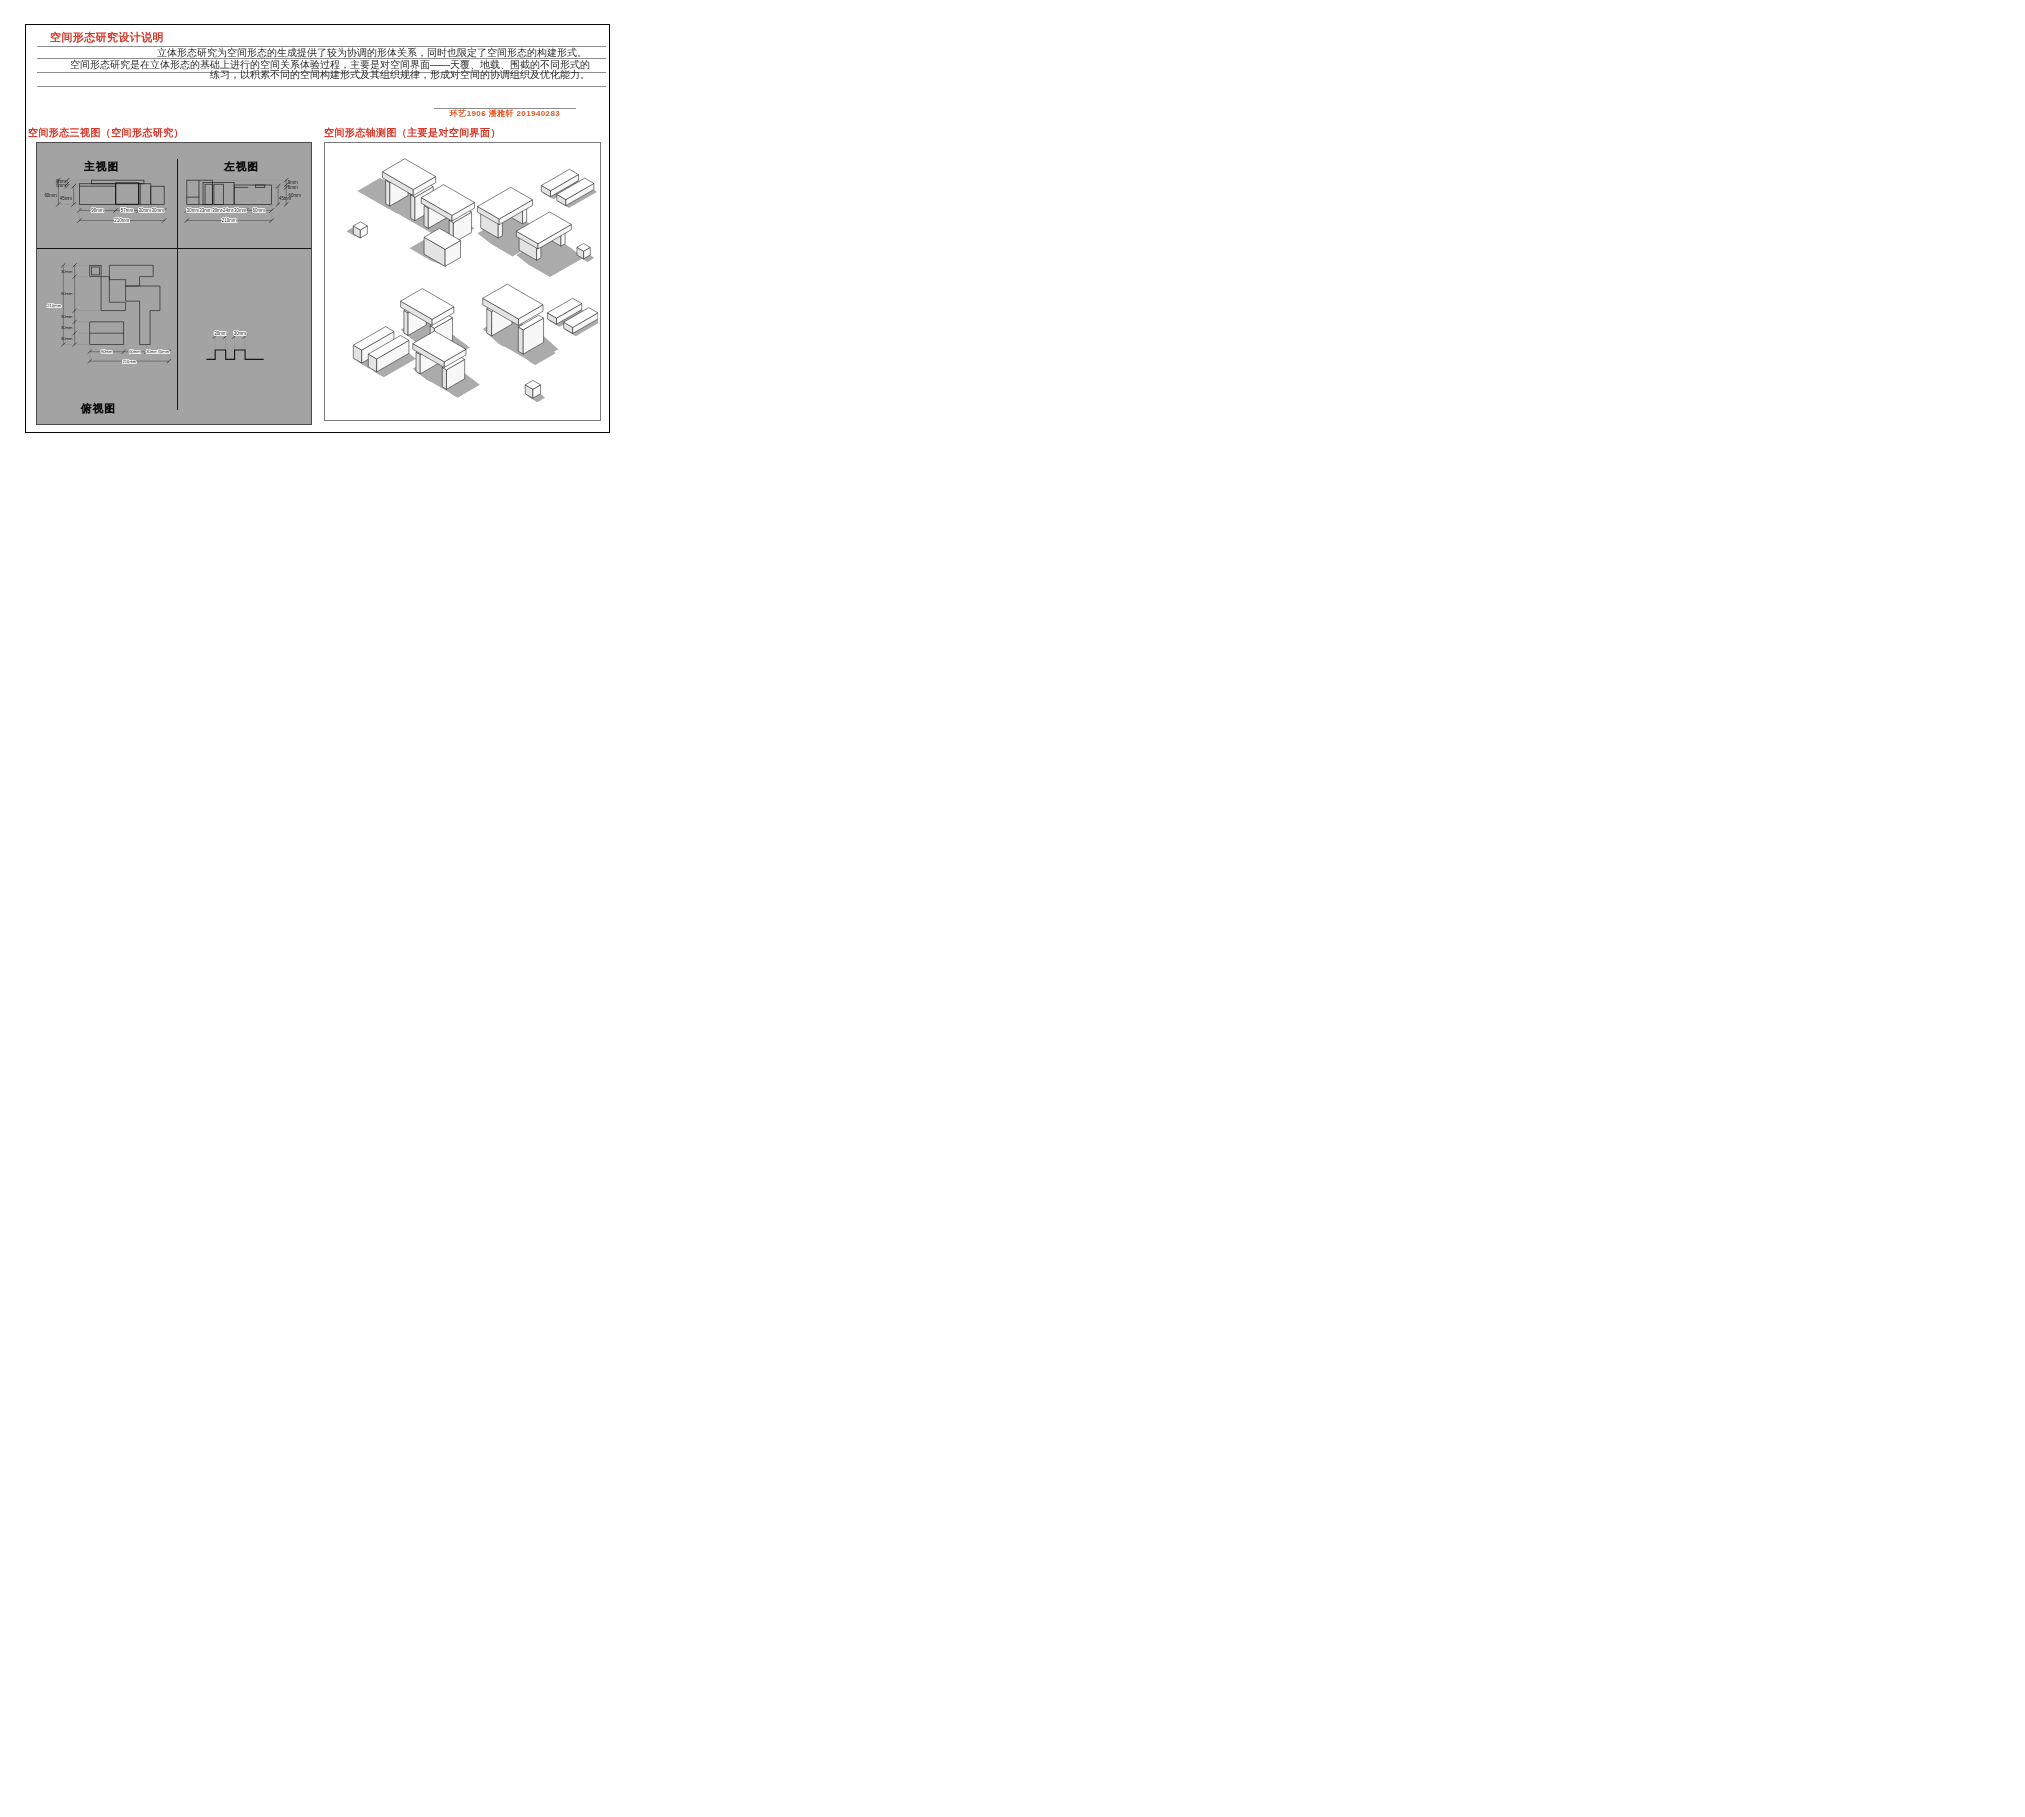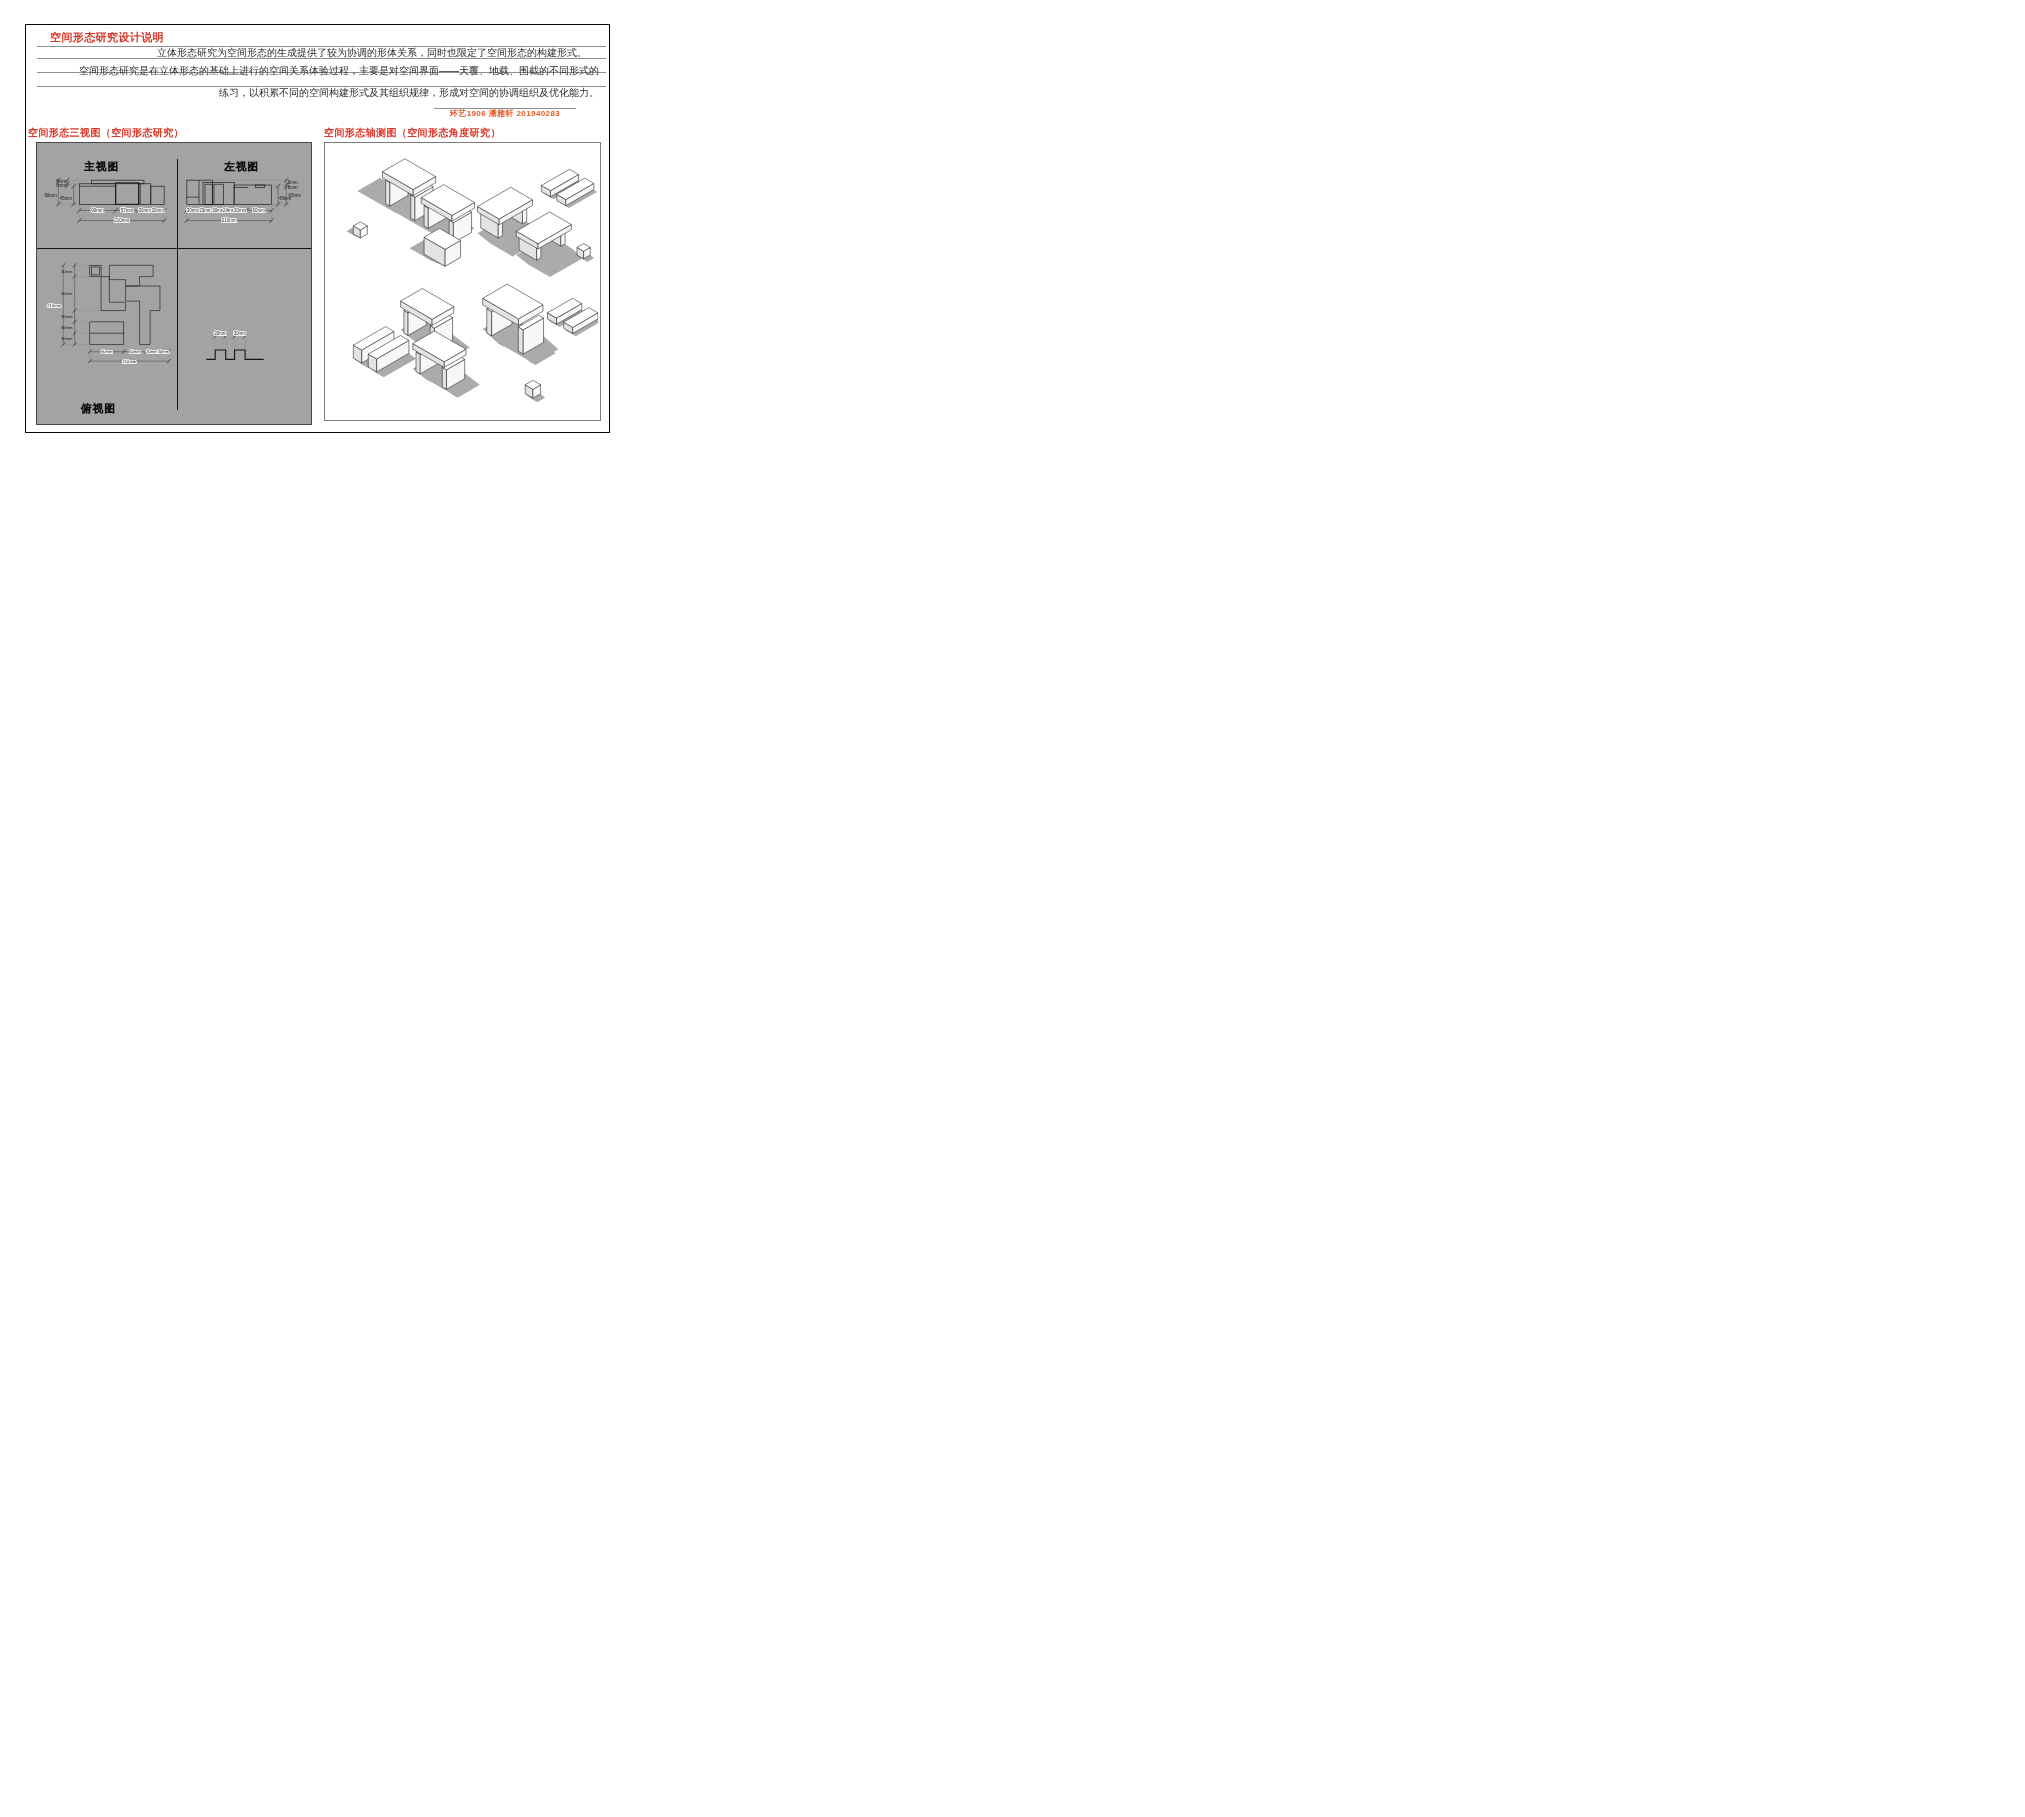--- a/index.html
+++ b/index.html
@@ -4,21 +4,21 @@
 <style>
   html,body{margin:0;padding:0;background:#fff;}
   body{font-family:"Liberation Sans","DejaVu Sans",sans-serif;color:#222;}
   #page{position:relative;width:634px;height:454px;background:#fff;overflow:hidden;}
   .abs{position:absolute;}
   #frame{left:25px;top:23.5px;width:583px;height:407px;border:1.2px solid #050505;}
   .rule{height:0.8px;background:#8f8f8f;}
   #doc-title{left:34px;top:30px;font-size:11px;font-weight:bold;color:#d9382a;letter-spacing:0.4px;margin-left:16px;}
   .para{color:#2a2a2a;font-size:10px;text-align:right;}
   #para1{left:39px;top:46px;width:548px;text-indent:2em;white-space:nowrap;}
-  #para2{left:51px;top:60px;width:548px;line-height:22px;text-indent:2em;}
+  #para2{left:42px;top:60px;width:548px;line-height:10px;text-indent:2em;}
   #student-info{left:434px;top:96px;width:142px;text-align:center;font-size:8px;font-weight:bold;color:#e85520;letter-spacing:0.4px;margin-top:12px;}
   .section-title{font-size:10px;font-weight:bold;color:#d9382a;letter-spacing:0.4px;}
   #left-section-title{left:28px;top:126px;}
   #right-section-title{left:324px;top:126px;}
   #left-panel{left:36px;top:142px;width:274px;height:281px;border:0.8px solid #4a4a4a;background:#a3a3a3;}
   #right-panel{left:324px;top:142px;width:275px;height:277px;border:0.8px solid #7a7a7a;background:#fff;}
   #lp-hdiv{left:0;top:105px;width:274px;height:0.8px;background:#141414;}
   #lp-vdiv{left:140px;top:16px;width:0.8px;height:251px;background:#141414;}
   svg text{font-family:"Liberation Sans","DejaVu Sans",sans-serif;}
   .shape{fill:none;stroke:#161616;stroke-width:1.6;}
@@ -50,21 +50,21 @@
   <div class="abs rule" style="left:37px;top:72px;width:569px;"></div>
   <div class="abs rule" style="left:37px;top:86px;width:569px;"></div>
 
   <div id="para1" class="abs para">立体形态研究为空间形态的生成提供了较为协调的形体关系，同时也限定了空间形态的构建形式。</div>
   <div id="para2" class="abs para">空间形态研究是在立体形态的基础上进行的空间关系体验过程，主要是对空间界面——天覆、地载、围截的不同形式的练习，以积累不同的空间构建形式及其组织规律，形成对空间的协调组织及优化能力。</div>
 
   <div id="student-info" class="abs">环艺1906  潘雅轩   201940283</div>
   <div class="abs rule" style="left:434px;top:108px;width:142px;"></div>
 
   <div id="left-section-title" class="abs section-title">空间形态三视图（空间形态研究）</div>
-  <div id="right-section-title" class="abs section-title">空间形态轴测图（空间形态角度研究）</div>
+  <div id="right-section-title" class="abs section-title">空间形态轴测图（主要是对空间界面）</div>
 
   <div id="left-panel" class="abs">
     <div id="lp-hdiv" class="abs"></div>
     <div id="lp-vdiv" class="abs"></div>
 
     <svg class="abs" style="left:0;top:0" width="140" height="105" viewBox="0 0 345 260">
       <text class="otitle mid" x="160" y="66">主视图</text>
       <g transform="translate(104,92)">
         <rect class="shape" x="30" y="0" width="130" height="9"></rect>
         <rect class="shape" x="0" y="9" width="90" height="51"></rect>

